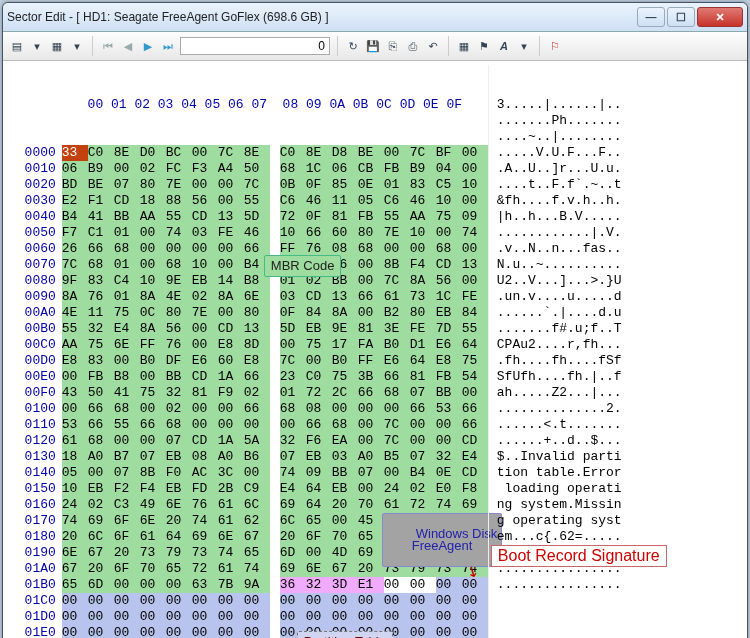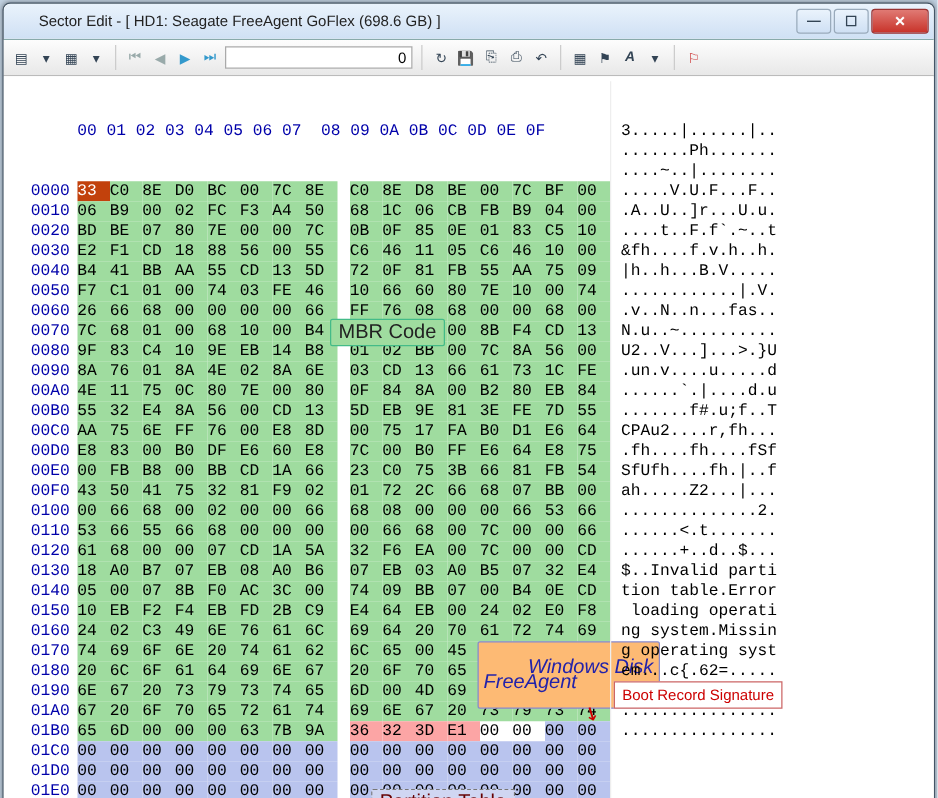--- a/index.html
+++ b/index.html
@@ -1,43 +1,43 @@
 <!DOCTYPE html>
 <html><head>
 <meta charset="utf-8">
 <style>
   body { margin:0; font-family: "Segoe UI", Tahoma, sans-serif; font-size:12px; background:#c0d0e0; overflow:hidden; width:750px; }
   .window { width:744px; margin:2px; border:1px solid #456; border-radius:6px 6px 0 0; background:#fff; box-shadow:0 0 4px rgba(0,0,0,0.4); }
-  .titlebar { height:28px; background:linear-gradient(to bottom,#eaf3fc,#cfe0f4); border-radius:6px 6px 0 0; display:flex; align-items:center; padding:0 4px 0 28px; border-bottom:1px solid #8aa; }
+  .titlebar { height:28px; background:linear-gradient(to bottom,#eaf3fc,#cfe0f4); border-radius:6px 6px 0 0; display:flex; align-items:center; padding:0 4px 0 4px; border-bottom:1px solid #8aa; }
   .titlebar .title { flex:1; color:#222; font-size:12px; }
   .winbtn { width:26px; height:18px; margin-left:2px; border:1px solid #5a7; border-radius:3px; background:linear-gradient(to bottom,#fcecec,#e99); display:flex; align-items:center; justify-content:center; color:#fff; font-weight:bold; font-size:11px; }
   .winbtn.close { width:44px; background:linear-gradient(to bottom,#e07a74,#c8332a); border-color:#933; }
   .winbtn.min, .winbtn.max { background:linear-gradient(to bottom,#eaf3fc,#cfe0f4); color:#345; border-color:#9ab; }
   .toolbar { height:28px; background:linear-gradient(to bottom,#fdfdfd,#e8e8e8); border-bottom:1px solid #bbb; display:flex; align-items:center; padding:0 6px; gap:4px; }
   .tbtn { width:16px; height:16px; display:inline-flex; align-items:center; justify-content:center; font-size:11px; color:#345; }
   .sep { width:1px; height:20px; background:#ccc; margin:0 3px; }
   .offset-input { width:140px; height:16px; border:1px solid #aaa; text-align:right; padding:0 4px; font-size:12px; }
   .hexwrap { display:flex; font-family: Consolas, "Courier New", monospace; font-size:13px; line-height:16px; background:#fff; padding:4px 6px; }
   .gutter { color:#00a; text-align:right; padding-right:6px; white-space:pre; }
   .hexcol { position:relative; white-space:pre; }
-  .hexhdr { color:#00a; white-space:pre; }
+  .hexhdr { color:#00a; white-space:pre;text-align:center; }
   .asciihdr { color:#00a; padding-left:8px; }
   .asciicol { padding-left:8px; color:#000; white-space:pre; border-left:1px solid #eee; }
   .row { height:16px; }
   .hexrow span.b { display:inline-block; width:26px; text-align:left; }
   .hexrow span.gap { display:inline-block; width:10px; }
   .bg-green { background:#9fdc9f; }
-  .bg-red   { background:#fca5a5; }
+  .bg-red   { background:#f0abfc; }
   .bg-blue  { background:#b9c4ee; }
   .cursor   { background:#c2410c; color:#fff; }
-  .lbl-box { position:absolute; border:1px solid #777; background:#e8e8e8; font-family:"Segoe UI",sans-serif; font-size:16px; padding:2px 6px; border-radius:2px; color:#222; pointer-events:none; }
+  .lbl-box { position:absolute; border:1px solid #777; background:#e8e8e8; font-family:"Segoe UI",sans-serif; font-size:13px; padding:2px 6px; border-radius:2px; color:#222; pointer-events:none; }
   .lbl-mbr { left:202px; top:190px; background:#9fdc9f; border-color:#4b8; }
-  .lbl-wds { left:320px; top:448px; background:#fdba74; border-color:#88c; color:#22a; line-height:12px; padding:2px 4px;font-style:italic; }
+  .lbl-wds { left:320px; top:448px; background:#a3a3a3; border-color:#88c; color:#22a; text-align:center; line-height:12px; padding:2px 4px; }
   .lbl-pt  { left:235px; top:566px; background:#d0d6f2; border:1px dashed #777; color:#600; }
-  .lbl-brs { position:absolute; left:565px; top:540px; color:#c00; font-family:"Segoe UI",sans-serif; font-size:12px; border:1px solid #c66; padding:2px 6px; background:#fff; }
+  .lbl-brs { position:absolute; left:565px; top:540px; color:#c00; font-family:"Segoe UI",sans-serif; font-size:16px; border:1px solid #c66; padding:2px 6px; background:#fff; }
   .arrow { position:absolute; left:545px; top:568px; color:#c00; font-size:20px; transform:rotate(28deg); }
 </style>
 </head>
 <body>
 
 <div class="window">
   <div class="titlebar">
     <span class="title">Sector Edit - [ HD1: Seagate FreeAgent GoFlex (698.6 GB) ]</span>
     <div class="winbtn min">—</div>
     <div class="winbtn max">☐</div>

